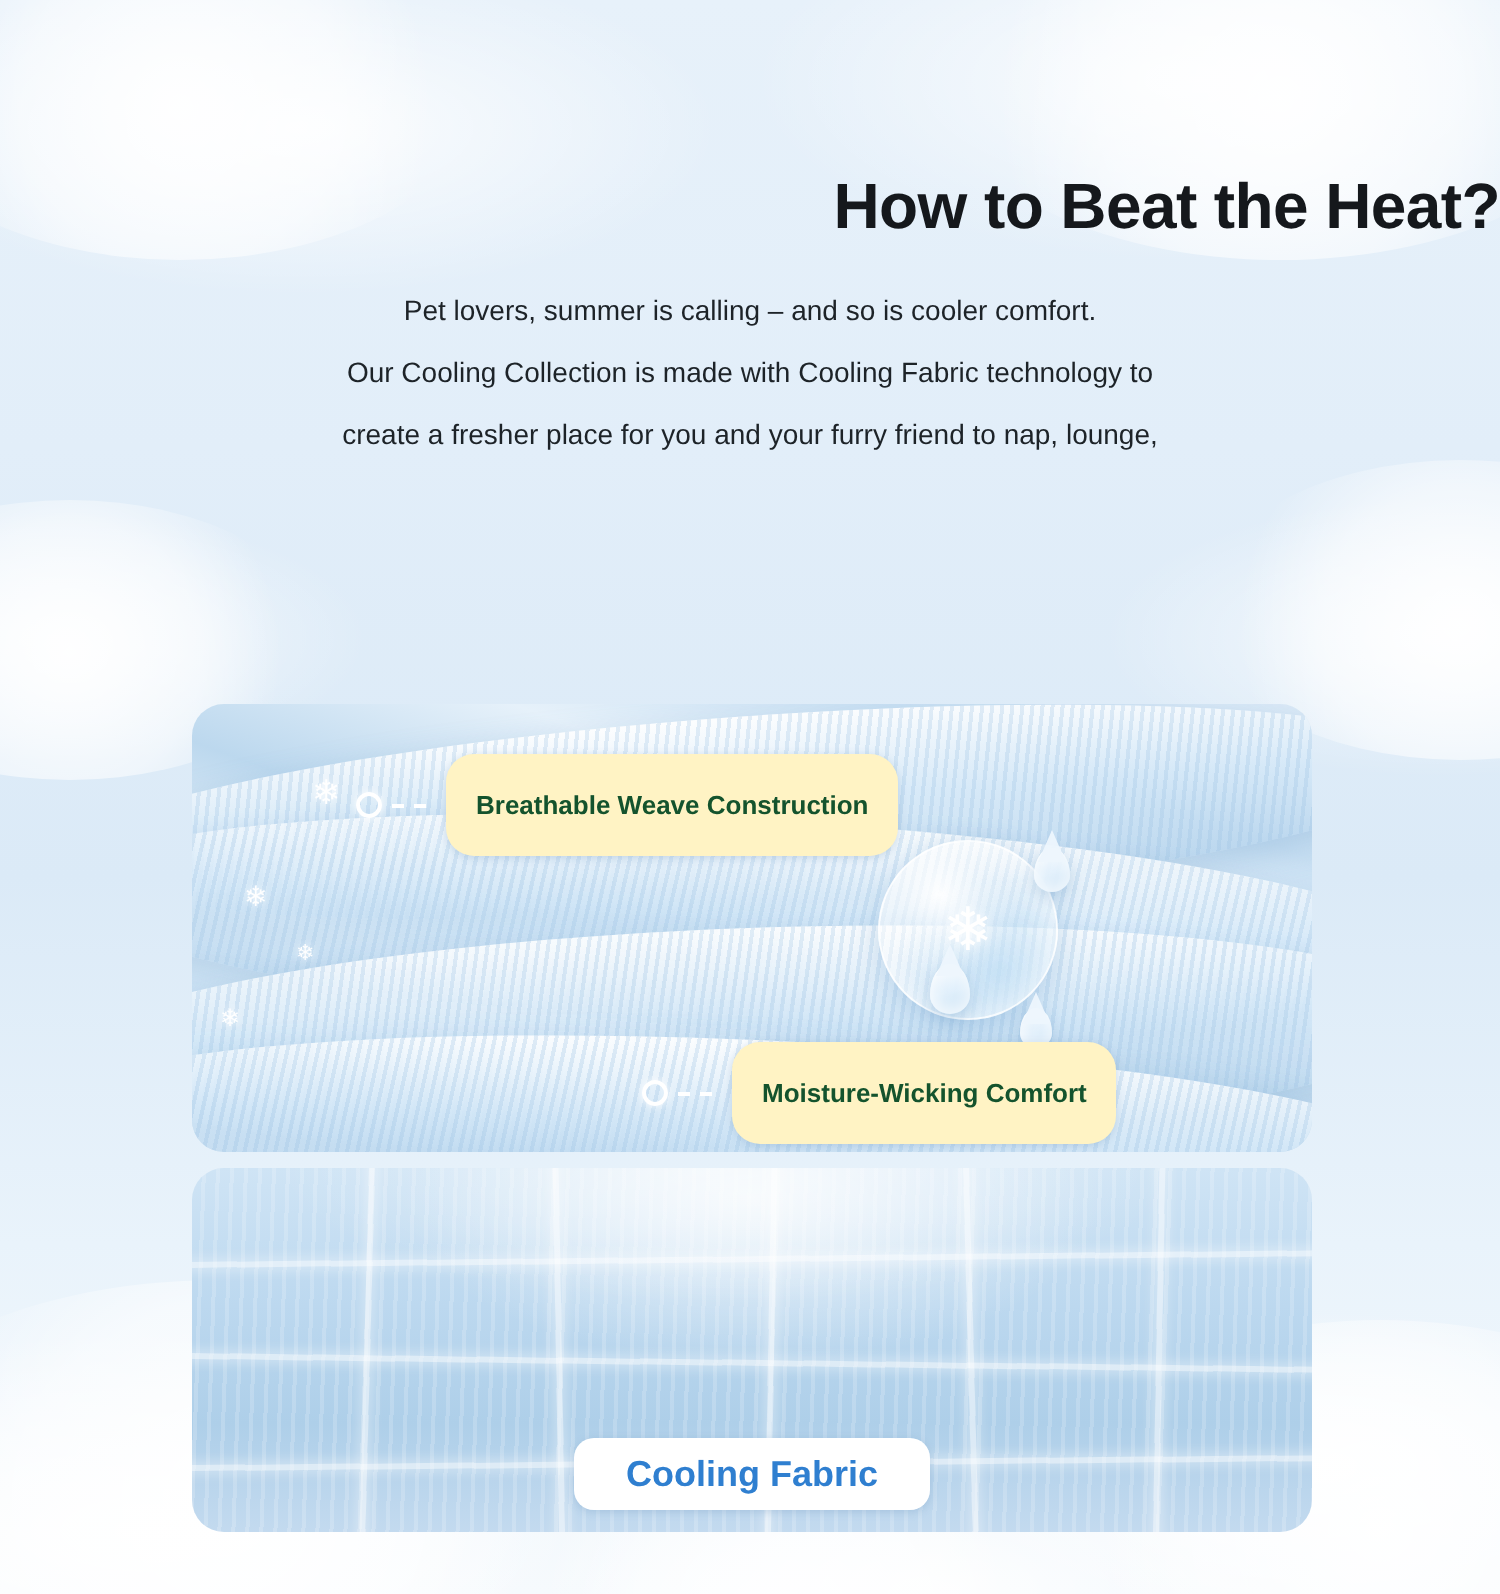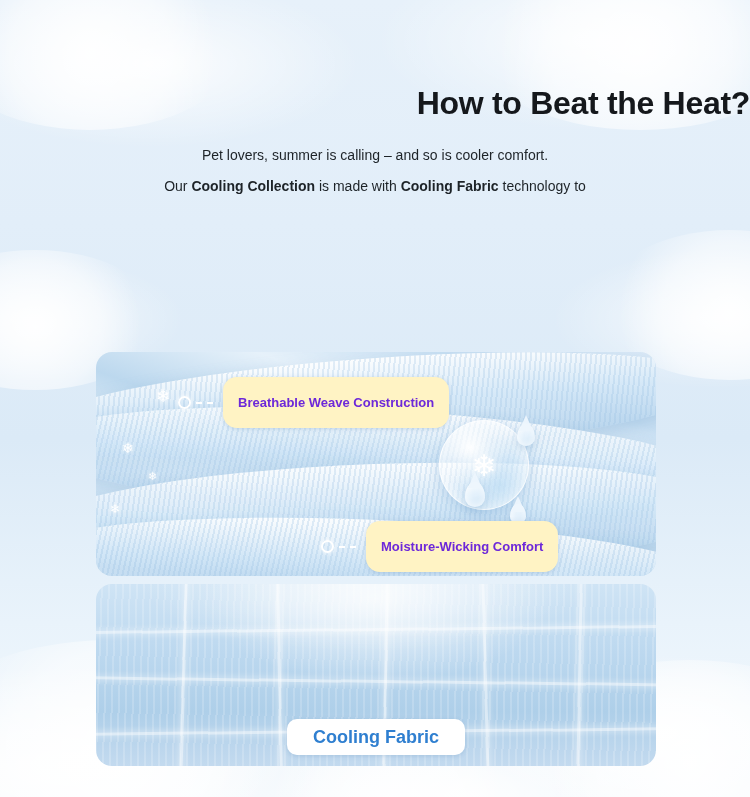--- a/index.html
+++ b/index.html
@@ -52,21 +52,21 @@
   .body-copy {
     position: absolute;
     top: 140px;
     left: 55px;
     width: 640px;
     text-align: center;
     font-size: 14px;
     line-height: 31px;
     color: #1d2328;
   }
-  .body-copy .bold { font-weight: 700; text-align: right; }
+  .body-copy .bold { font-weight: 400; text-align: right; }
 
   
   .card {
     position: absolute;
     border-radius: 16px;
     overflow: hidden;
   }
   .card-waves {
     left: 96px;
     top: 352px;
@@ -166,21 +166,21 @@
   }
   .callout .dashes {
     width: 22px;
     height: 2px;
     margin: 0 5px;
     background: repeating-linear-gradient(90deg, #ffffff 0px, #ffffff 6px, rgba(255,255,255,0) 6px, rgba(255,255,255,0) 11px);
     flex: none;
   }
   .pill {
     background: #fff3c4;
-    color: #6d28d9;
+    color: #14532d;
     font-size: 13px;
     font-weight: 600;
     padding: 18px 15px;
     border-radius: 14px;
     white-space: nowrap;
     box-shadow: 0 1px 4px rgba(110,150,190,0.3);
   }
   .pill.white {
     background: #ffffff;
     color: #2f7fd0;
@@ -236,20 +236,21 @@
   <div class="cloud" style="left:-90px; top:250px; width:250px; height:140px;"></div>
   <div class="cloud" style="left:-80px; top:640px; width:380px; height:200px;"></div>
   <div class="cloud" style="left:520px; top:660px; width:340px; height:190px;"></div>
   <div class="cloud" style="left:240px; top:740px; width:300px; height:140px;"></div>
 
   <h1 class="headline">How to Beat the Heat?</h1>
 
   <div class="body-copy">
     <div>Pet lovers, summer is calling – and so is cooler comfort.</div>
     <div><span>Our </span><span class="bold">Cooling Collection</span><span> is made with </span><span class="bold">Cooling Fabric</span><span> technology to</span></div>
+    <div>create a fresher place for you and your furry friend to nap, lounge,</div>
   </div>
 
   <div class="card card-waves">
     <div class="wave stripes w1"></div>
     <div class="wave stripes w2"></div>
     <div class="wave stripes w3"></div>
     <div class="wave stripes w4"></div>
 
     <div class="snowflake" style="left:60px; top:34px; font-size:17px;">❄</div>
     <div class="snowflake" style="left:26px; top:88px; font-size:14px;">❄</div>

